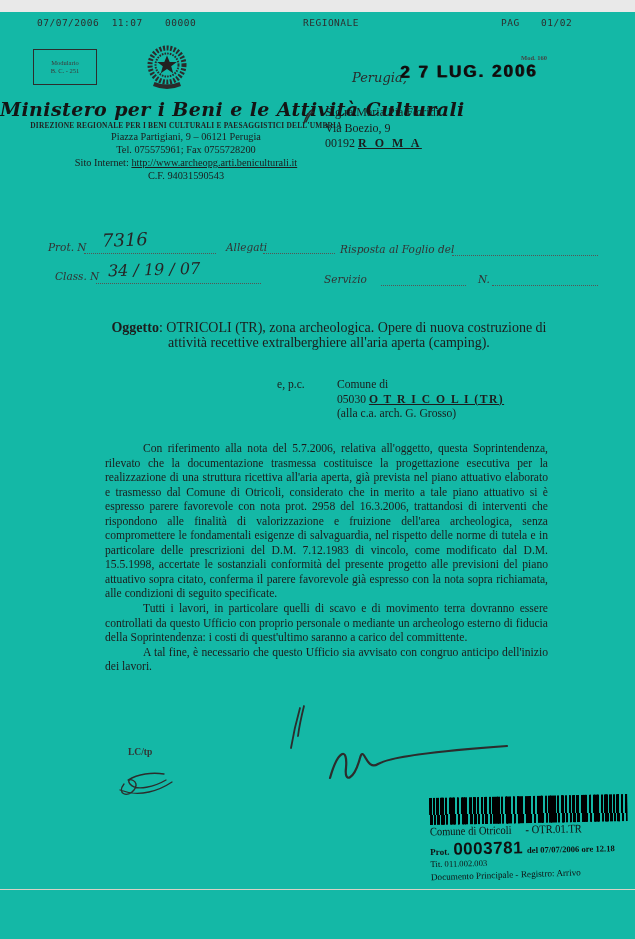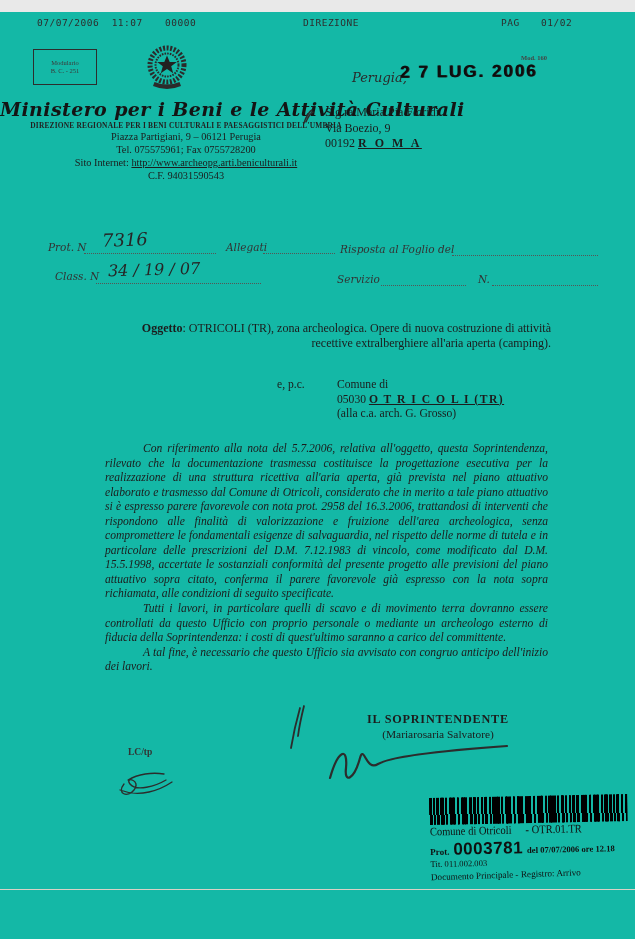--- a/index.html
+++ b/index.html
@@ -38,33 +38,33 @@
   .recipient{position:absolute;left:325px;top:93px;font-size:12px;line-height:15.5px;}
   .roma{font-weight:bold;letter-spacing:2.5px;text-decoration:underline;}
 
   
   .plabel{position:absolute;font-family:"DejaVu Serif",serif;font-style:italic;
           font-size:10.5px;color:#333;}
   .dots{position:absolute;border-bottom:1.5px dotted #555;height:1px;}
   .hand{position:absolute;font-family:"DejaVu Serif",serif;font-style:italic;color:#262626;}
 
   
-  .subject{position:absolute;left:107px;top:309px;width:444px;font-size:12px;
-           line-height:14.6px;text-align:right;}
+  .subject{position:absolute;left:107px;top:309px;width:444px;font-size:14px;
+           line-height:14.6px;text-align:center;}
   .subject b{font-weight:bold;}
 
   
   .epc{position:absolute;left:277px;top:366px;font-size:11.6px;}
   .ccblock{position:absolute;left:337px;top:366px;font-size:11.6px;line-height:14.6px;}
   .otricoli{font-weight:bold;letter-spacing:1.5px;text-decoration:underline;}
 
   
   .body-text{position:absolute;left:105px;top:430px;width:443px;font-size:11.6px;
              line-height:14.55px;text-align:justify;}
-  .body-text p{margin:0;text-indent:38px;font-style:italic;}
+  .body-text p{margin:0;text-indent:38px;}
 
   
   .sigblock{position:absolute;left:308px;top:700px;width:260px;text-align:center;}
   .sigtitle{font-size:12.2px;font-weight:bold;letter-spacing:.8px;}
   .signame{font-size:11.4px;margin-top:1px;}
   .lctp{position:absolute;left:128px;top:735px;font-size:9.5px;color:#333;font-weight:bold;}
   svg.ink{position:absolute;overflow:visible;}
   svg.ink path{fill:none;stroke:#2c2c2c;stroke-linecap:round;stroke-linejoin:round;}
 
   
@@ -85,21 +85,21 @@
 
   .scanline{position:absolute;left:0;top:877px;width:635px;height:1px;background:#d8d2c6;}
 </style>
 </head>
 <body>
 
 <div class="page">
 
   <span class="fax" style="left:37px">07/07/2006  11:07</span>
   <span class="fax" style="left:165px">00000</span>
-  <span class="fax" style="left:303px">DIREZIONE</span>
+  <span class="fax" style="left:303px">REGIONALE</span>
   <span class="fax" style="left:501px">PAG</span>
   <span class="fax" style="left:541px">01/02</span>
 
   <div class="modbox">
     <span>Modulario</span>
     <span>B. C. - 251</span>
   </div>
   <span class="mod160">Mod. 160</span>
 
   <svg class="abs" style="left:140px;top:26px" width="54" height="58" viewBox="0 0 54 58">
@@ -136,21 +136,21 @@
   <span class="hand" style="left:102px;top:217px;font-size:18px;transform:rotate(-2deg)">7316</span>
   <span class="plabel" style="left:226px;top:229px">Allegati</span>
   <span class="dots" style="left:263px;top:240px;width:72px"></span>
 
   <span class="plabel" style="left:55px;top:258px">Class. N</span>
   <span class="dots" style="left:96px;top:270px;width:165px"></span>
   <span class="hand" style="left:108px;top:248px;font-size:16px;transform:rotate(-1.5deg)">34 / 19   /  07</span>
 
   <span class="plabel" style="left:340px;top:231px">Risposta al Foglio del</span>
   <span class="dots" style="left:452px;top:242px;width:146px"></span>
-  <span class="plabel" style="left:337px;top:261px">Servizio</span>
+  <span class="plabel" style="left:324px;top:261px">Servizio</span>
   <span class="dots" style="left:381px;top:272px;width:85px"></span>
   <span class="plabel" style="left:478px;top:261px">N.</span>
   <span class="dots" style="left:492px;top:272px;width:106px"></span>
 
   <div class="subject">
     <b>Oggetto</b><span>: OTRICOLI (TR), zona archeologica. Opere di nuova costruzione di attività recettive extralberghiere all'aria aperta (camping).</span>
   </div>
 
   <span class="epc">e, p.c.</span>
   <div class="ccblock">
@@ -161,24 +161,20 @@
 
   <div class="body-text">
     <p>Con riferimento alla nota del 5.7.2006, relativa all'oggetto, questa Soprintendenza, rilevato che la documentazione trasmessa costituisce la progettazione esecutiva per la realizzazione di una struttura ricettiva all'aria aperta, già prevista nel piano attuativo elaborato e trasmesso dal Comune di Otricoli, considerato che in merito a tale piano attuativo si è espresso parere favorevole con nota prot. 2958 del 16.3.2006, trattandosi di interventi che rispondono alle finalità di valorizzazione e fruizione dell'area archeologica, senza compromettere le fondamentali esigenze di salvaguardia, nel rispetto delle norme di tutela e in particolare delle prescrizioni del D.M. 7.12.1983 di vincolo, come modificato dal D.M. 15.5.1998, accertate le sostanziali conformità del presente progetto alle previsioni del piano attuativo sopra citato, conferma il parere favorevole già espresso con la nota sopra richiamata, alle condizioni di seguito specificate.</p>
     <p>Tutti i lavori, in particolare quelli di scavo e di movimento terra dovranno essere controllati da questo Ufficio con proprio personale o mediante un archeologo esterno di fiducia della Soprintendenza: i costi di quest'ultimo saranno a carico del committente.</p>
     <p>A tal fine, è necessario che questo Ufficio sia avvisato con congruo anticipo dell'inizio dei lavori.</p>
   </div>
 
   <svg class="ink" style="left:286px;top:692px" width="22" height="48">
     <path d="M14 4 C10 18 7 32 5 44 M18 2 C15 14 13 24 12 32" stroke-width="1.8"></path>
   </svg>
-  <div class="sigblock">
-    <div class="sigtitle">IL SOPRINTENDENTE</div>
-    <div class="signame">(Mariarosaria Salvatore)</div>
-  </div>
   <svg class="ink" style="left:322px;top:726px" width="195" height="58">
     <path d="M8 40 C16 12 26 8 24 30 C22 46 32 42 38 20 C42 6 44 34 56 26 C66 20 100 14 185 8" stroke-width="2.2"></path>
   </svg>
 
   <span class="lctp">LC/tp</span>
   <svg class="ink" style="left:108px;top:742px" width="74" height="48">
     <path d="M16 30 C8 40 20 44 26 36 C34 26 16 22 22 30 C28 38 48 32 58 26 M12 36 C32 44 52 36 64 28 M20 26 C30 20 44 18 56 20" stroke-width="1.3"></path>
   </svg>
 
   <div class="registry">

